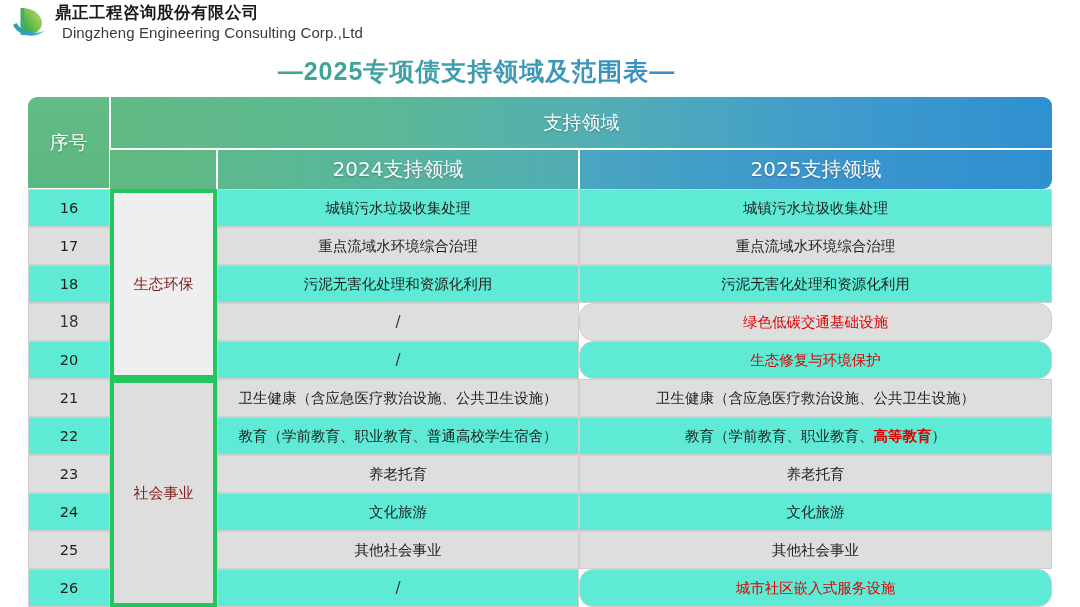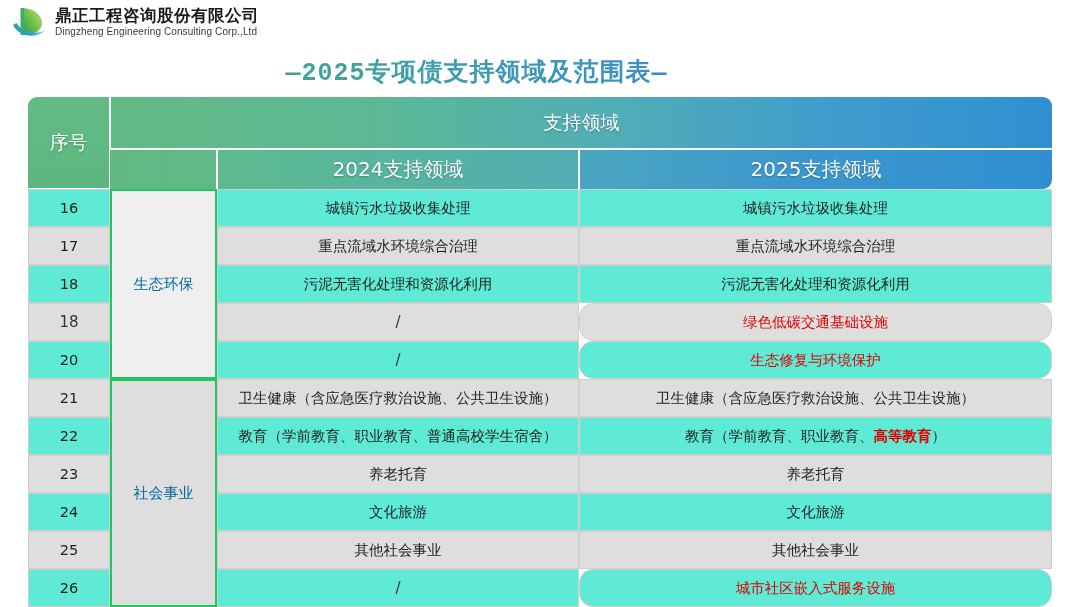--- a/index.html
+++ b/index.html
@@ -15,29 +15,30 @@
     display:flex;align-items:center;gap:6px;padding-left:11px;
     box-sizing:border-box;
   }
   .brand-logo{width:38px;height:36px;flex:0 0 38px;}
   .brand-text{display:flex;flex-direction:column;justify-content:center;line-height:1;}
   .brand-cn{
     font-size:16.5px;font-weight:bold;color:#1a1a1a;letter-spacing:.5px;
     font-family:"DejaVu Sans","Liberation Sans",sans-serif;white-space:nowrap;
   }
   .brand-en{
-    font-size:10px;color:#3a3a3a;margin-top:3px;letter-spacing:.1px;white-space:nowrap;
+    font-size:15px;color:#3a3a3a;margin-top:3px;letter-spacing:.1px;white-space:nowrap;
     font-family:"Liberation Sans",sans-serif;
+    margin-left:7px;
   }
 
   
   .page-title{
     position:absolute;left:0;top:55px;width:953px;text-align:center;
     font-size:25px;font-weight:bold;letter-spacing:1px;
-    font-family:Liberation Mono, monospace;
+    font-family:Liberation Sans, sans-serif;
     background:linear-gradient(90deg,#3fab63 0%,#41ad6a 12%,#3f9fa8 42%,#3a90c4 70%,#3a8ad6 100%);
     -webkit-background-clip:text;background-clip:text;
     -webkit-text-fill-color:transparent;color:transparent;
     white-space:nowrap;
   }
 
   
   .table-wrap{position:absolute;left:28px;top:97px;width:1024px;}
   table.matrix{
     width:1024px;border-collapse:separate;border-spacing:0;table-layout:fixed;
@@ -90,22 +91,22 @@
   
   .bd{
     height:38px;font-size:14.5px;color:#1f1f1f;
     font-family:"DejaVu Sans","Liberation Sans",sans-serif;
     border:1px solid #cfcfcf;
     box-sizing:border-box;
   }
   .row-even .bd{background:#5eead4;}
   .row-odd  .bd{background:#dedede;}
   .cat-cell{
-    font-size:15px;color:#0369a1;
-    border:2px solid #22c55e;box-sizing:border-box;
+    font-size:15px;color:#7f1d1d;
+    border:4px solid #22c55e;box-sizing:border-box;
   }
   .cat-eco{background:#efefef;}
   .cat-soc{background:#dedede;}
   .hl{color:#e00000;font-weight:bold;border-radius:14px;}
   .slash{font-size:15px;color:#333;}
 </style>
 </head>
 <body>
 
 <div class="brand">

